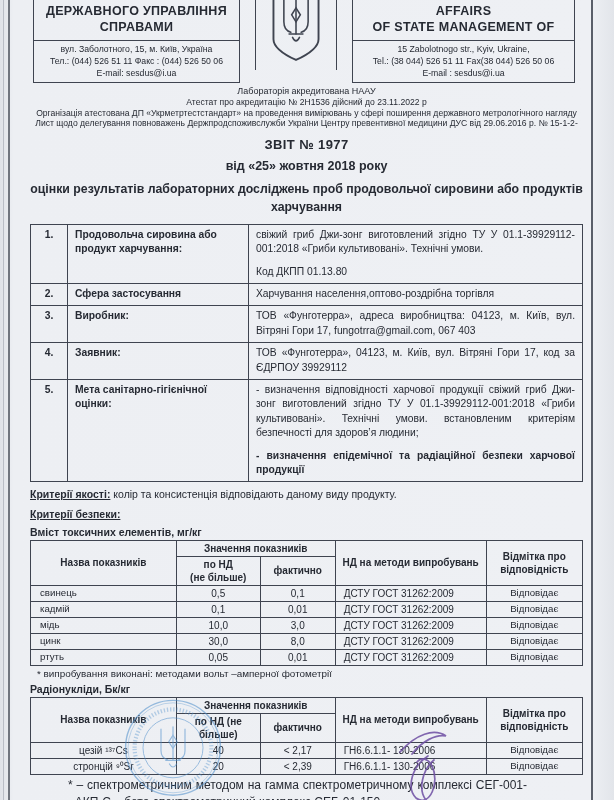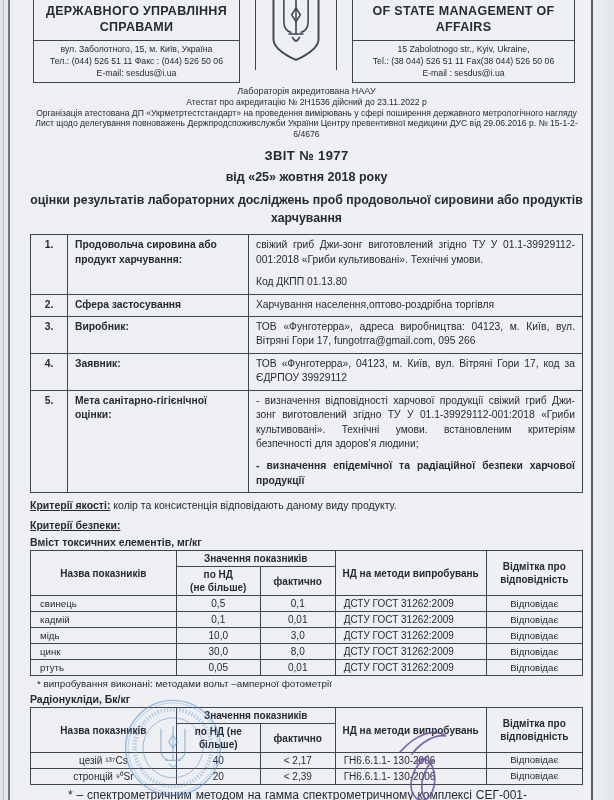--- a/index.html
+++ b/index.html
@@ -100,37 +100,36 @@
               <path d="M16,12 V38 Q16,48 24,50"></path>
               <path d="M44,12 V38 Q44,48 36,50"></path>
               <path d="M22,52 H38"></path>
               <path d="M26,56 Q30,64 34,56"></path>
             </g>
           </svg>
         </div>
       </div>
       <div class="hbox hbox-right">
         <div class="ttl">
+          <div>AFFAIRS</div>
           <div>OF STATE   MANAGEMENT OF</div>
-          <div>AFFAIRS</div>
         </div>
         <div class="adr">
           <div>15 Zabolotnogo str., Kyiv,  Ukraine,</div>
           <div>Tel.: (38 044) 526 51 11   Fax(38 044) 526 50 06</div>
           <div>E-mail :  sesdus@i.ua</div>
         </div>
       </div>
     </div>
 
     <div class="accr">
       <div style="font-size:9px">Лабораторія акредитована НААУ</div>
       <div>Атестат про акредитацію № 2Н1536 дійсний до 23.11.2022 р</div>
       <div class="w">Організація  атестована ДП «Укрметртестстандарт» на проведення вимірювань у сфері поширення державного метрологічного нагляду</div>
       <div class="w">Лист щодо делегування повноважень Держпродспоживслужби України Центру превентивної медицини ДУС від 29.06.2016 р. № 15-1-2-</div>
-      <div>6/4676</div>
     </div>
 
     <div class="rpt-no">ЗВІТ №  1977</div>
     <div class="rpt-date">від «25» жовтня 2018 року</div>
     <div class="rpt-subj">
       <div>оцінки результатів лабораторних досліджень проб продовольчої сировини або продуктів</div>
       <div>харчування</div>
     </div>
 
     <table class="info-tbl">
@@ -144,21 +143,21 @@
         </td>
       </tr>
       <tr>
         <td class="num">2.</td>
         <td class="lbl">Сфера застосування</td>
         <td class="val">Харчування населення,оптово-роздрібна торгівля</td>
       </tr>
       <tr>
         <td class="num">3.</td>
         <td class="lbl">Виробник:</td>
-        <td class="val">ТОВ «Фунготерра», адреса виробництва:  04123, м. Київ, вул. Вітряні Гори 17, fungotrra@gmail.com, 095 266</td>
+        <td class="val">ТОВ «Фунготерра», адреса виробництва:  04123, м. Київ, вул. Вітряні Гори 17, fungotrra@gmail.com, 067 403</td>
       </tr>
       <tr>
         <td class="num">4.</td>
         <td class="lbl">Заявник:</td>
         <td class="val">ТОВ «Фунготерра»,  04123, м. Київ, вул. Вітряні Гори 17, код за ЄДРПОУ 39929112</td>
       </tr>
       <tr>
         <td class="num">5.</td>
         <td class="lbl">Мета санітарно-гігієнічної оцінки:</td>
         <td class="val">

